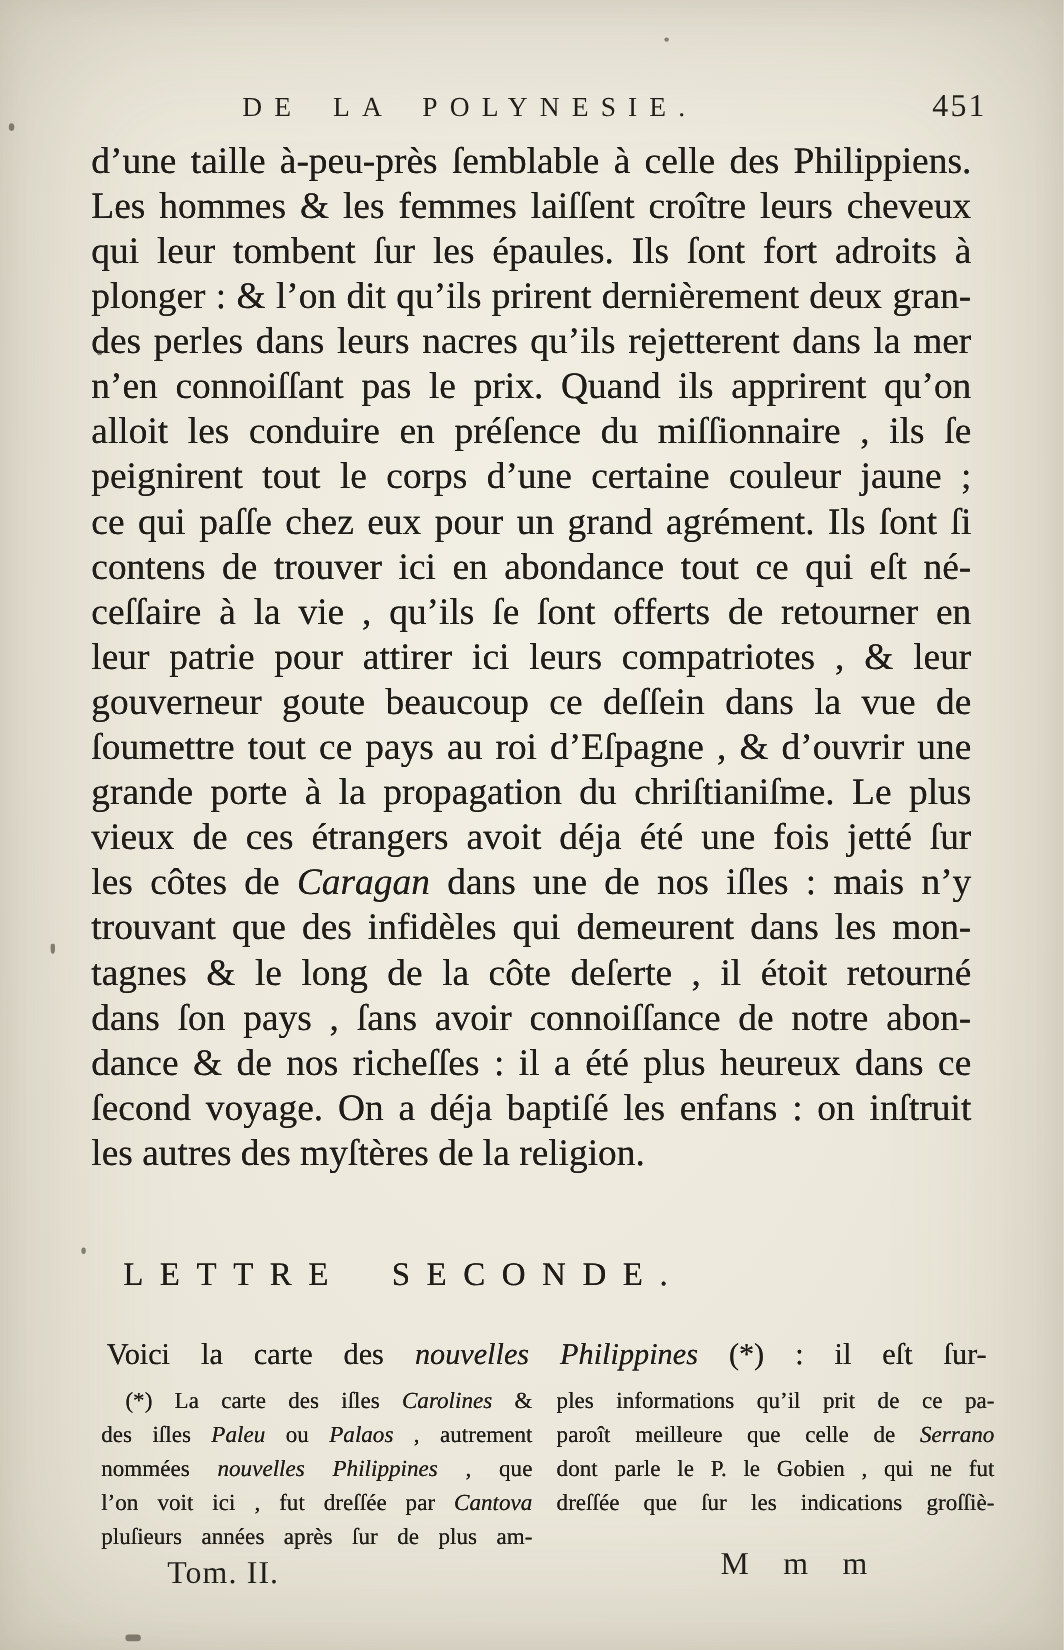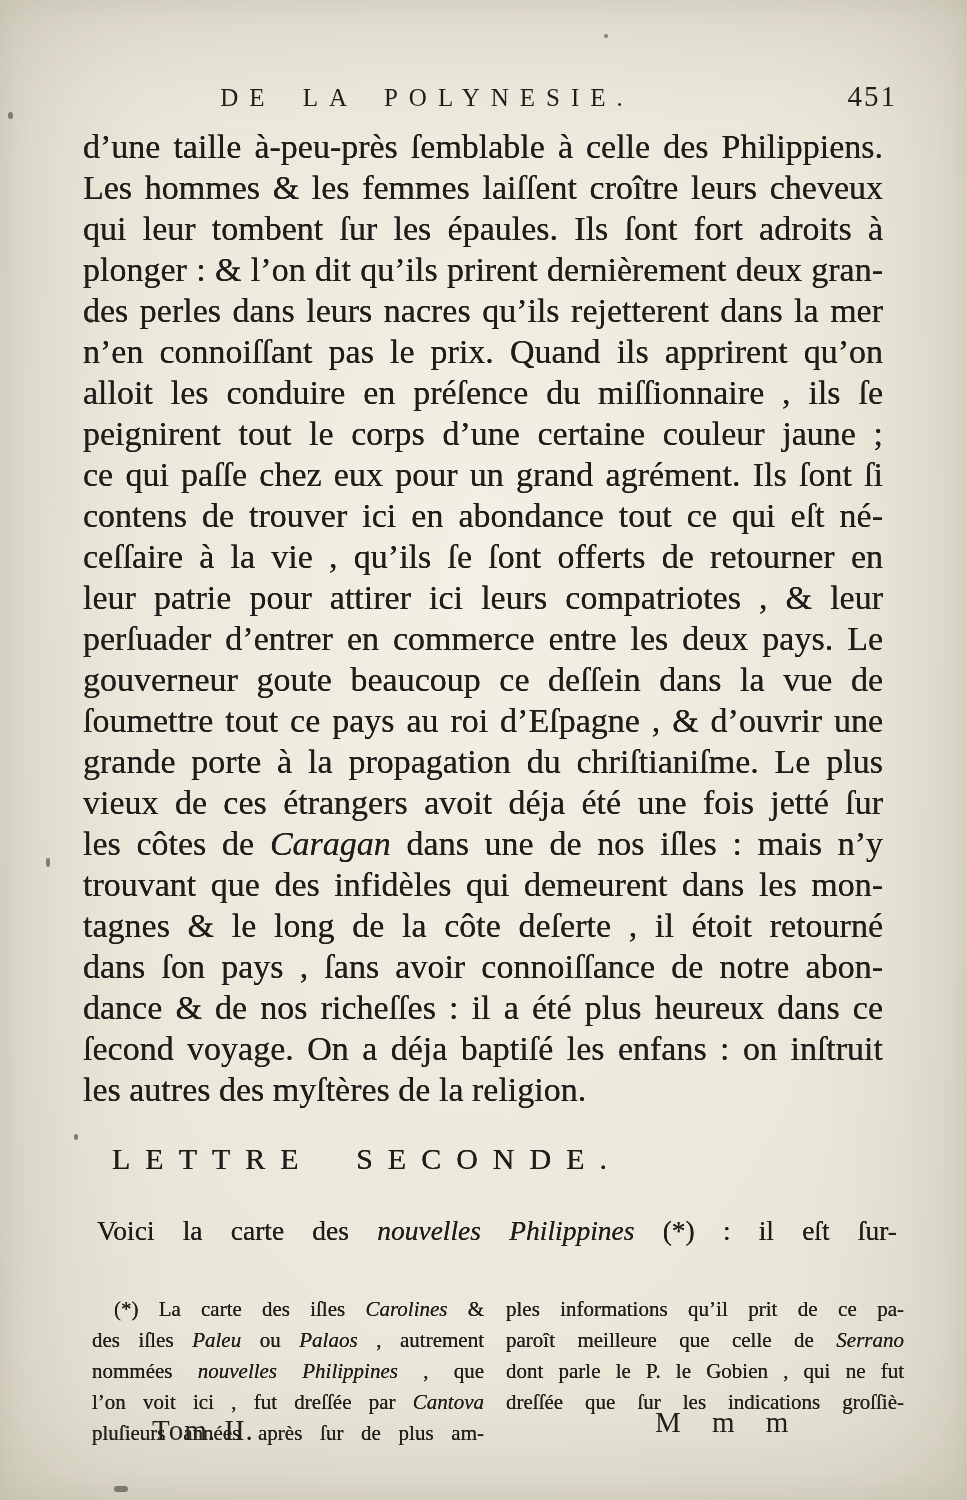--- a/index.html
+++ b/index.html
@@ -76,21 +76,20 @@
     text-shadow: 0 0 0.4px currentColor;
     margin-top: 12px;
   }
   .footnotes {
     position: absolute;
     top: 1258px; left: 92px; width: 812px;
     display: flex;
     gap: 22px;
     font-size: 21px;
     text-shadow: 0 0 0.3px currentColor;
-    margin-top: 36px;
   }
   .fn-col-left  { width: 392px; }
   .fn-col-right { width: 398px; }
   .fn-line {
     line-height: 31px;
     text-align: justify;
     text-align-last: justify;
   }
   .fn-indent { text-indent: 22px; }
   .footer {
@@ -140,21 +139,20 @@
     <div class="line">qui leur tombent ſur les épaules. Ils ſont fort adroits à</div>
     <div class="line">plonger : &amp; l’on dit qu’ils prirent dernièrement deux gran-</div>
     <div class="line">des perles dans leurs nacres qu’ils rejetterent dans la mer</div>
     <div class="line">n’en connoiſſant pas le prix. Quand ils apprirent qu’on</div>
     <div class="line">alloit les conduire en préſence du miſſionnaire , ils ſe</div>
     <div class="line">peignirent tout le corps d’une certaine couleur jaune ;</div>
     <div class="line">ce qui paſſe chez eux pour un grand agrément. Ils ſont ſi</div>
     <div class="line">contens de trouver ici en abondance tout ce qui eſt né-</div>
     <div class="line">ceſſaire à la vie , qu’ils ſe ſont offerts de retourner en</div>
     <div class="line">leur patrie pour attirer ici leurs compatriotes , &amp; leur</div>
-    <div class="line">perſuader d’entrer en commerce entre les deux pays. Le</div>
     <div class="line">gouverneur goute beaucoup ce deſſein dans la vue de</div>
     <div class="line">ſoumettre tout ce pays au roi d’Eſpagne , &amp; d’ouvrir une</div>
     <div class="line">grande porte à la propagation du chriſtianiſme. Le plus</div>
     <div class="line">vieux de ces étrangers avoit déja été une fois jetté ſur</div>
     <div class="line">les côtes de <i>Caragan</i> dans une de nos iſles : mais n’y</div>
     <div class="line">trouvant que des infidèles qui demeurent dans les mon-</div>
     <div class="line">tagnes &amp; le long de la côte deſerte , il étoit retourné</div>
     <div class="line">dans ſon pays , ſans avoir connoiſſance de notre abon-</div>
     <div class="line">dance &amp; de nos richeſſes : il a été plus heureux dans ce</div>
     <div class="line">ſecond voyage. On a déja baptiſé les enfans : on inſtruit</div>

